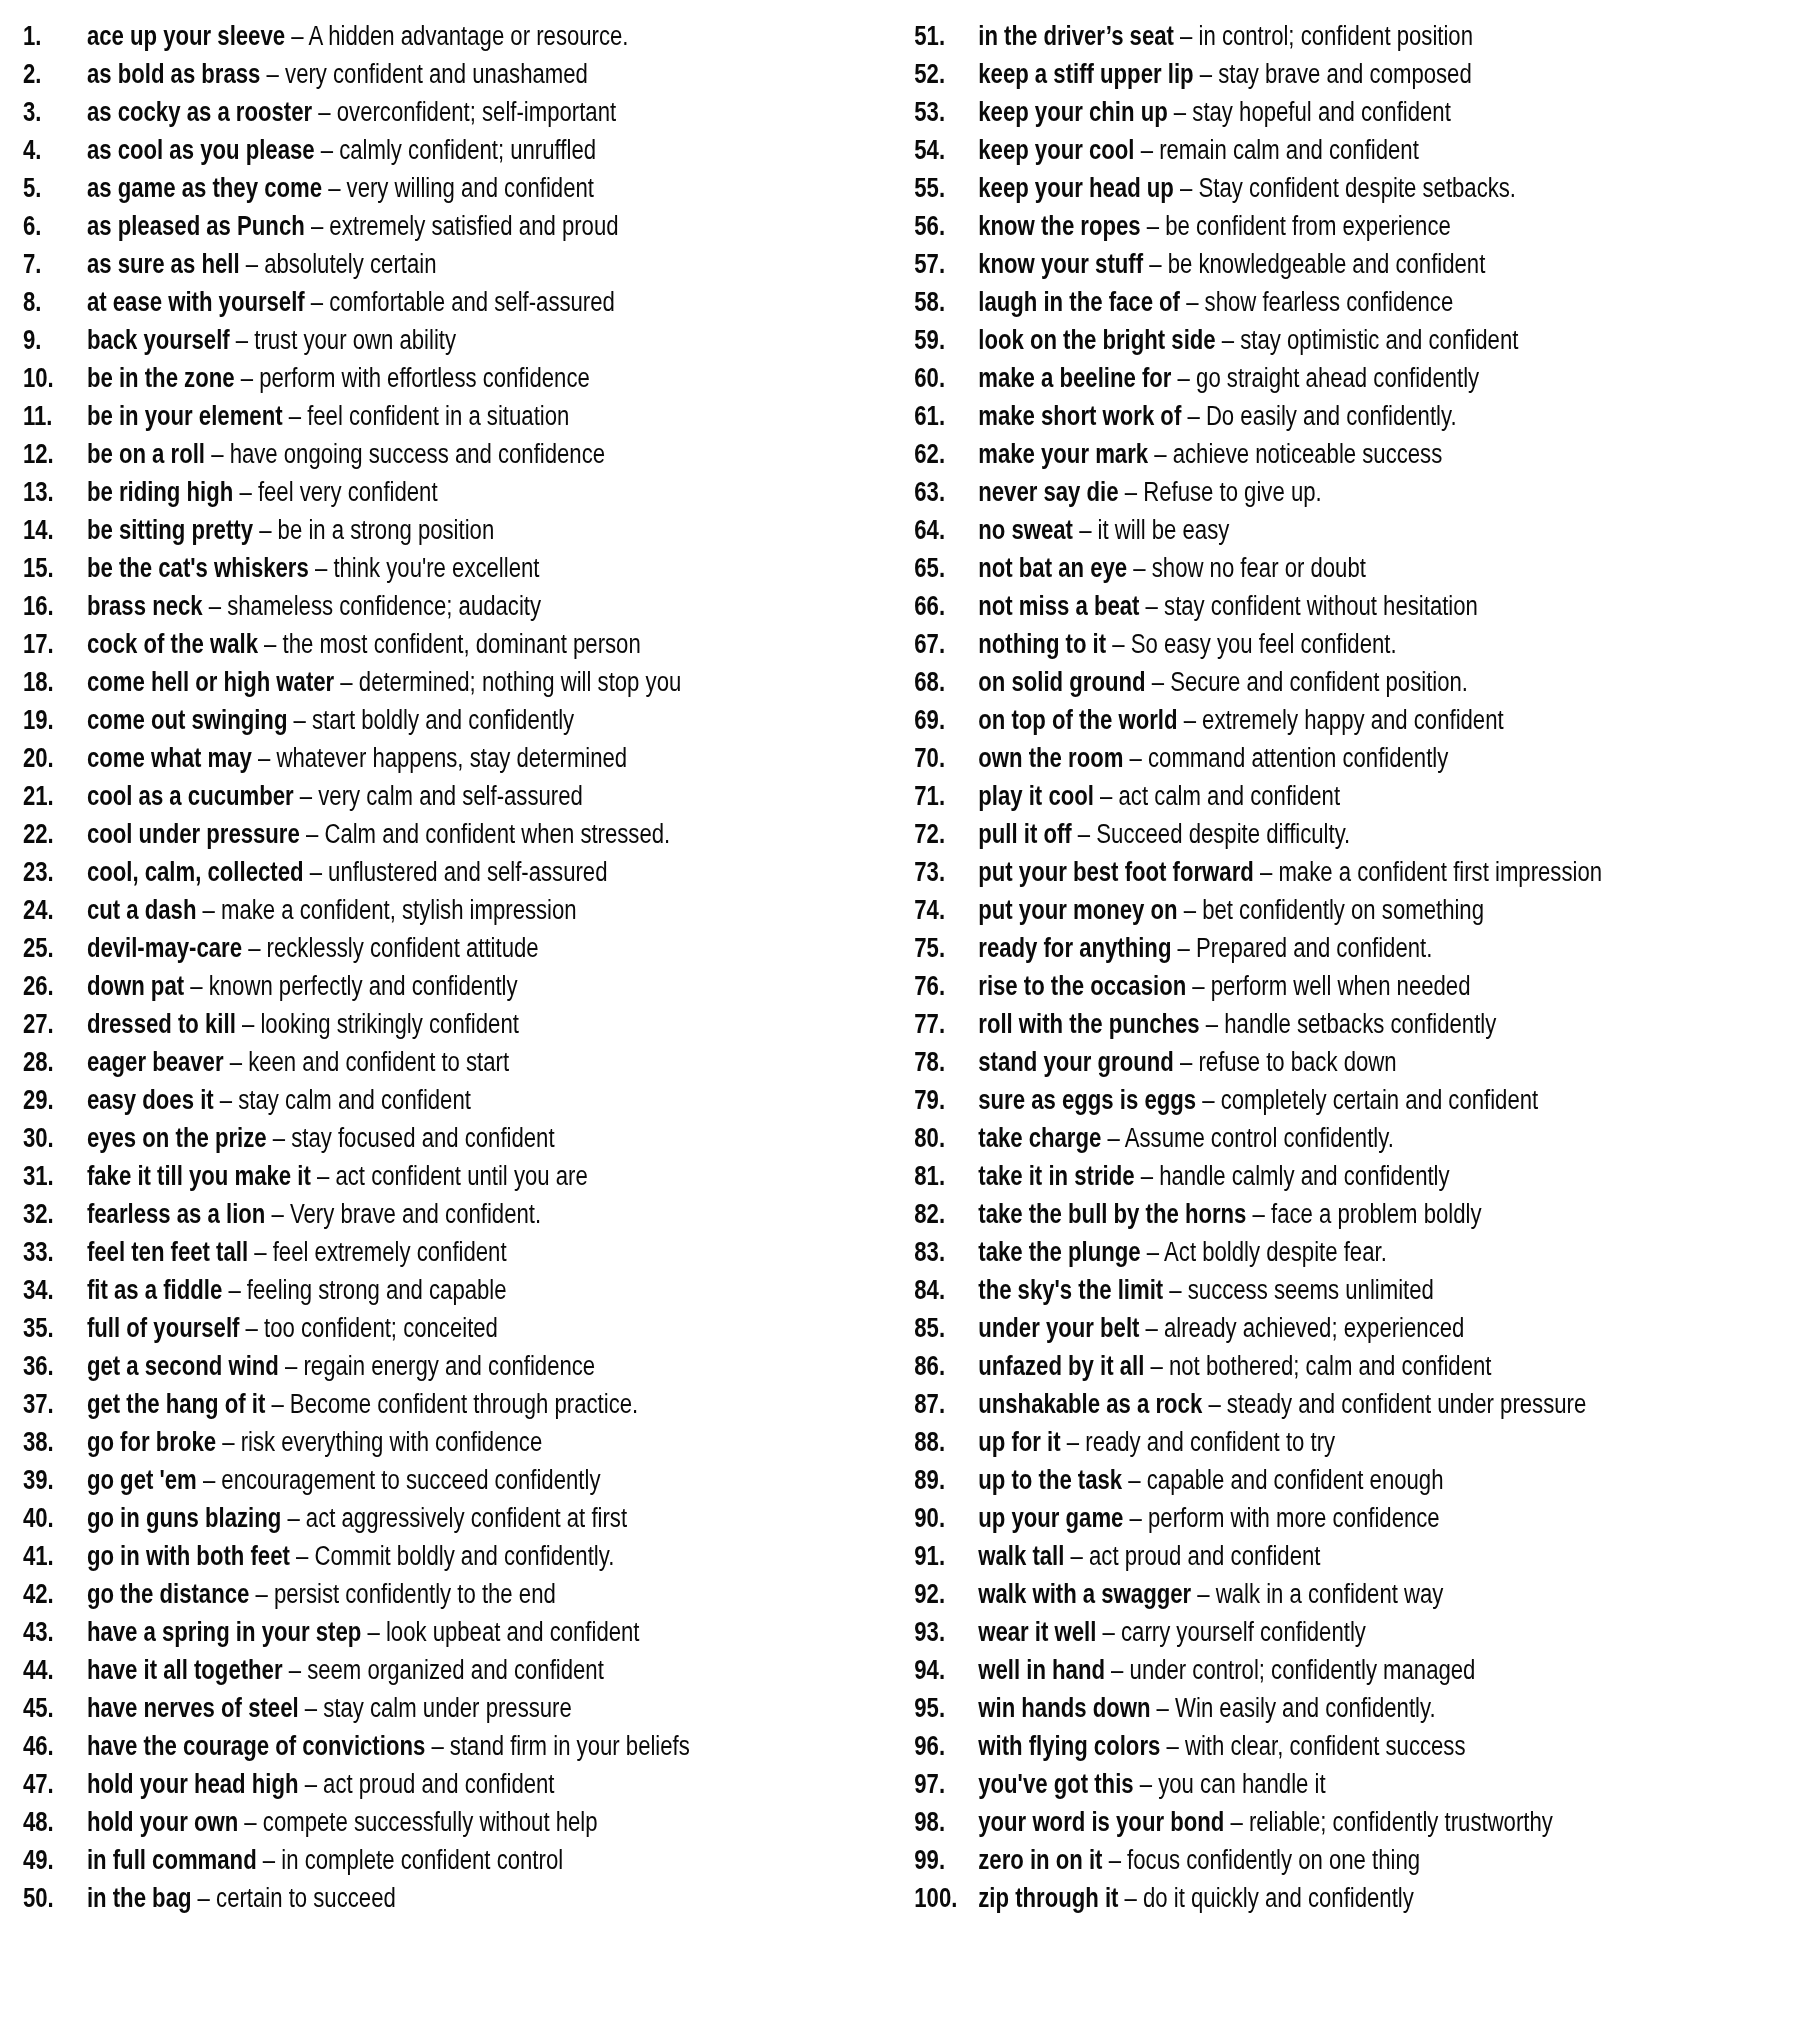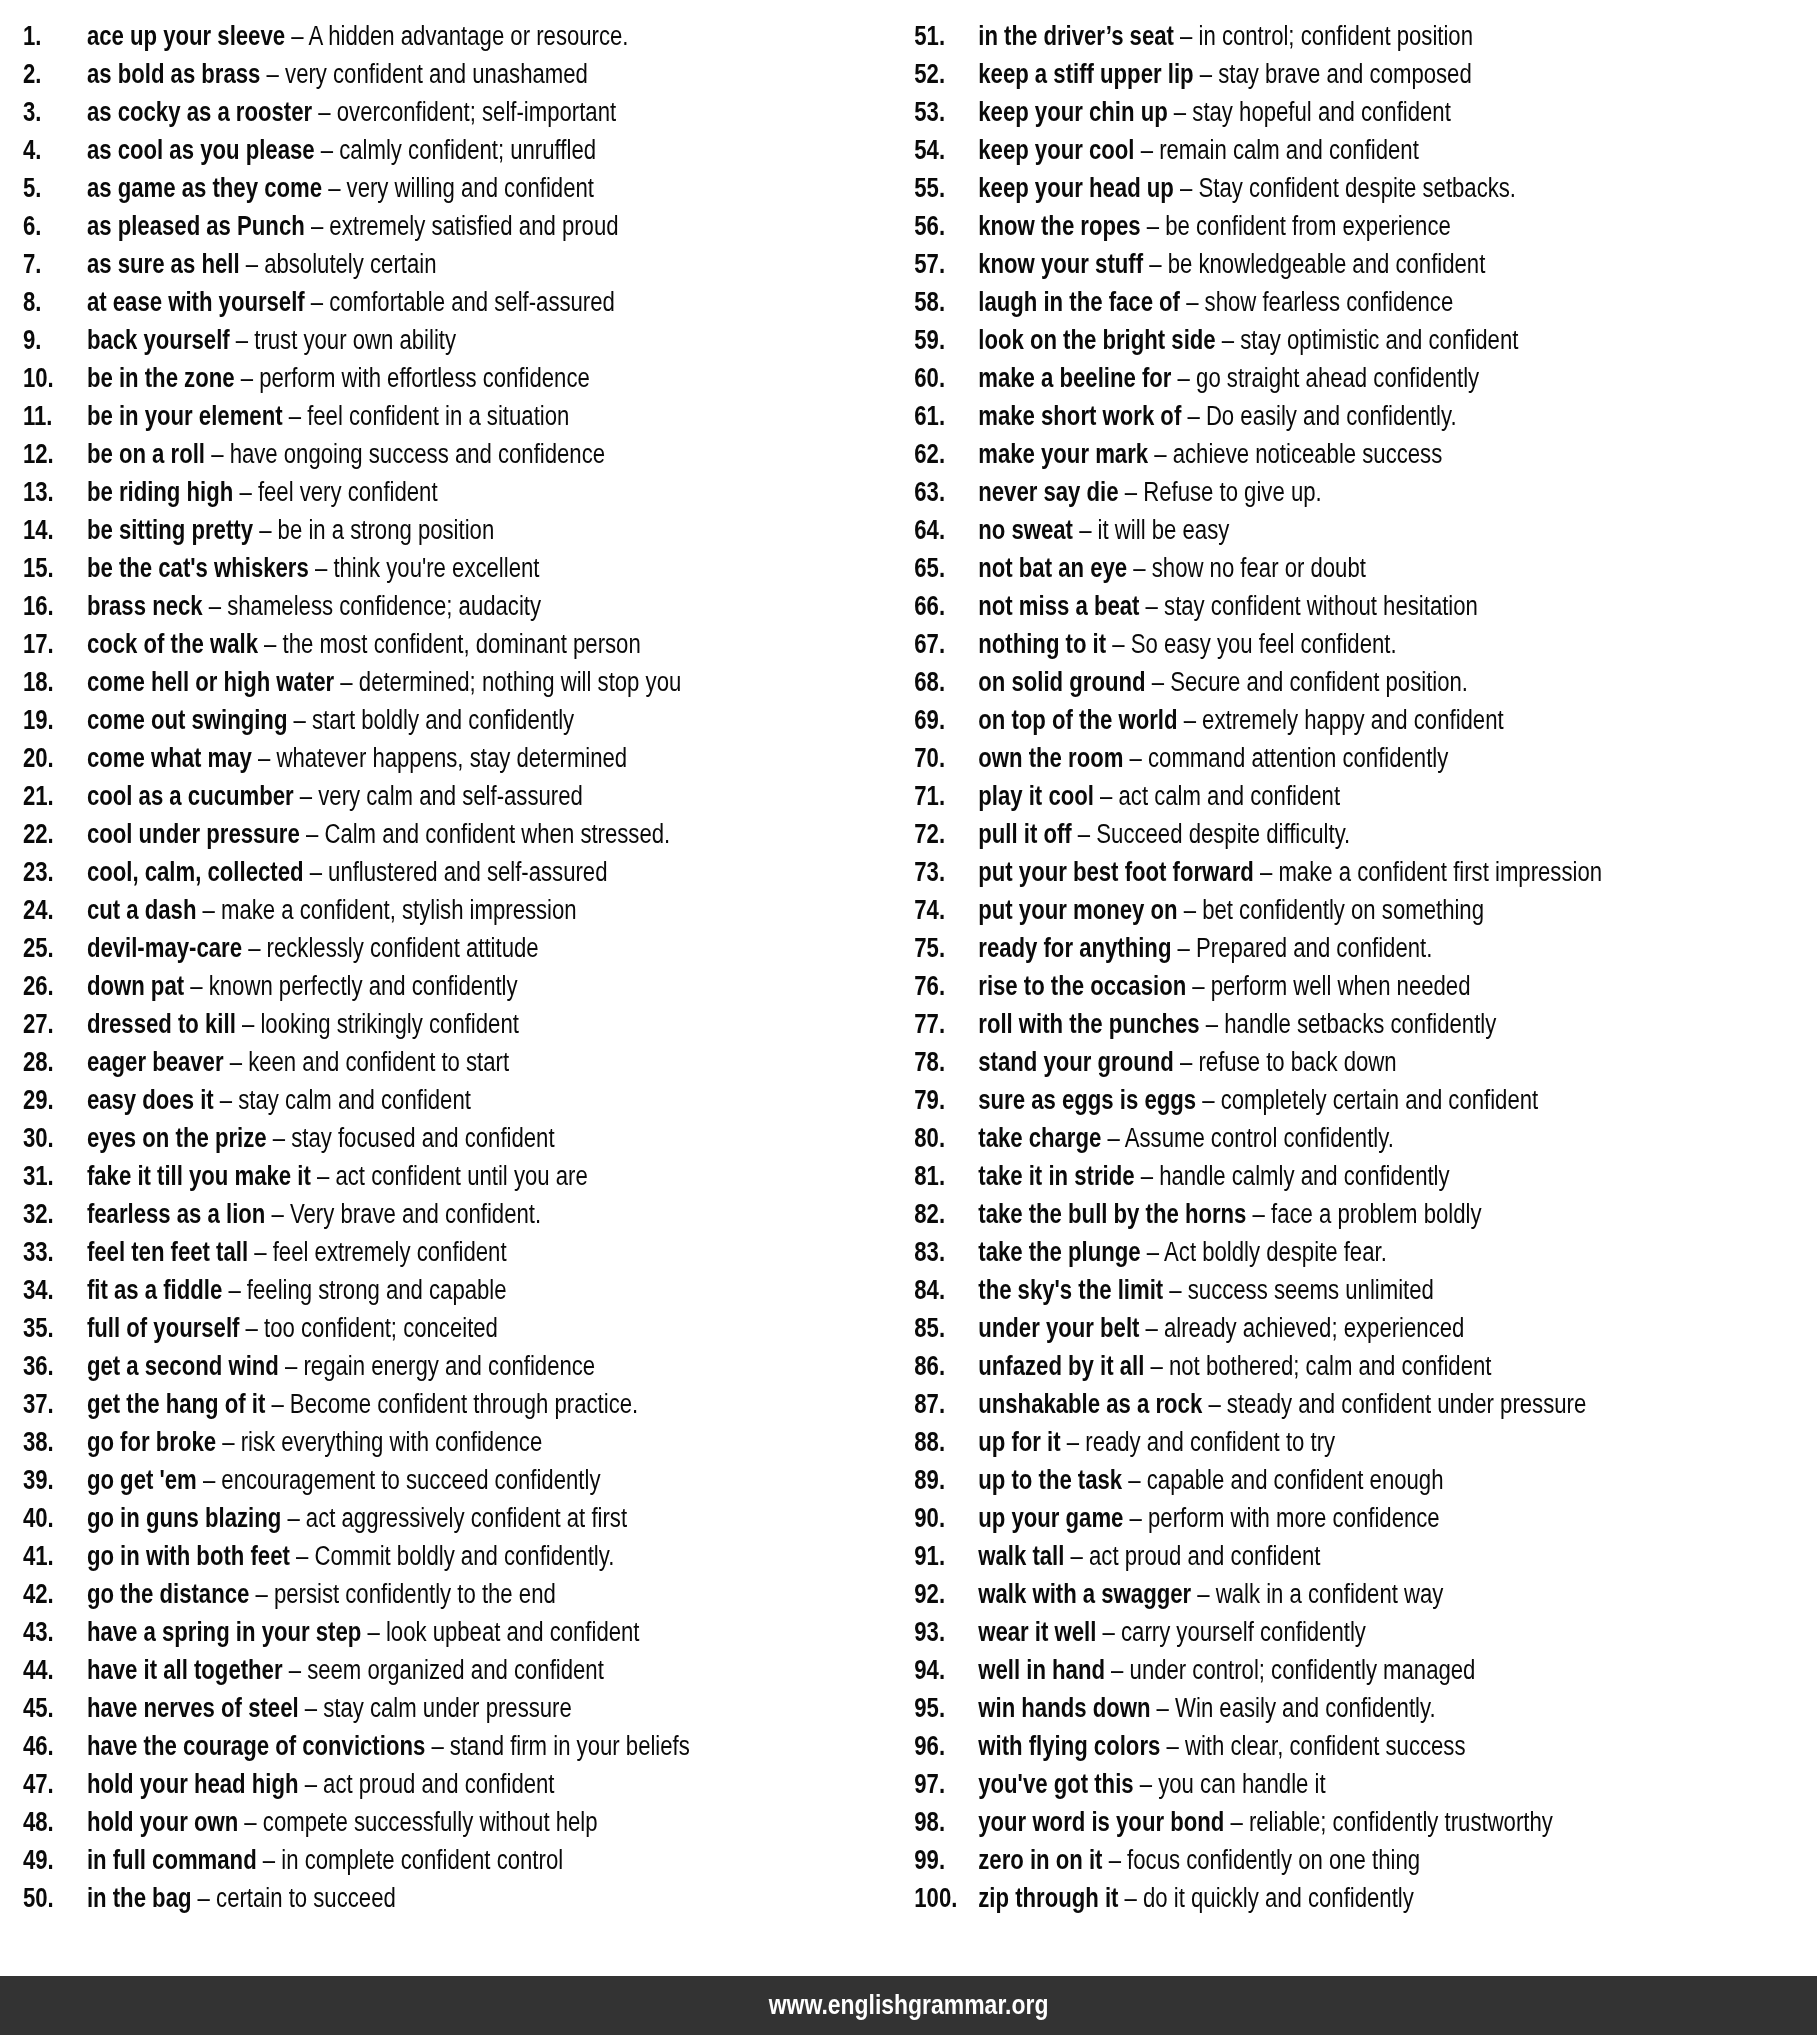--- a/index.html
+++ b/index.html
@@ -562,17 +562,14 @@
     <span class="txt"><span class="idiom">zero in on it</span><span class="def"> – focus confidently on one thing</span></span>
   </div>
 
   <div class="item">
     <span class="num">100.</span>
     <span class="txt"><span class="idiom">zip through it</span><span class="def"> – do it quickly and confidently</span></span>
   </div>
 </div>
   </div>
 
-  <footer id="footer-bar" style="background: rgb(51, 51, 51);">
-    <span class="footer-url" style="color: rgb(255, 255, 255);">www.englishgrammar.org</span>
-  </footer>
 </div>
 
 
 </body></html>

